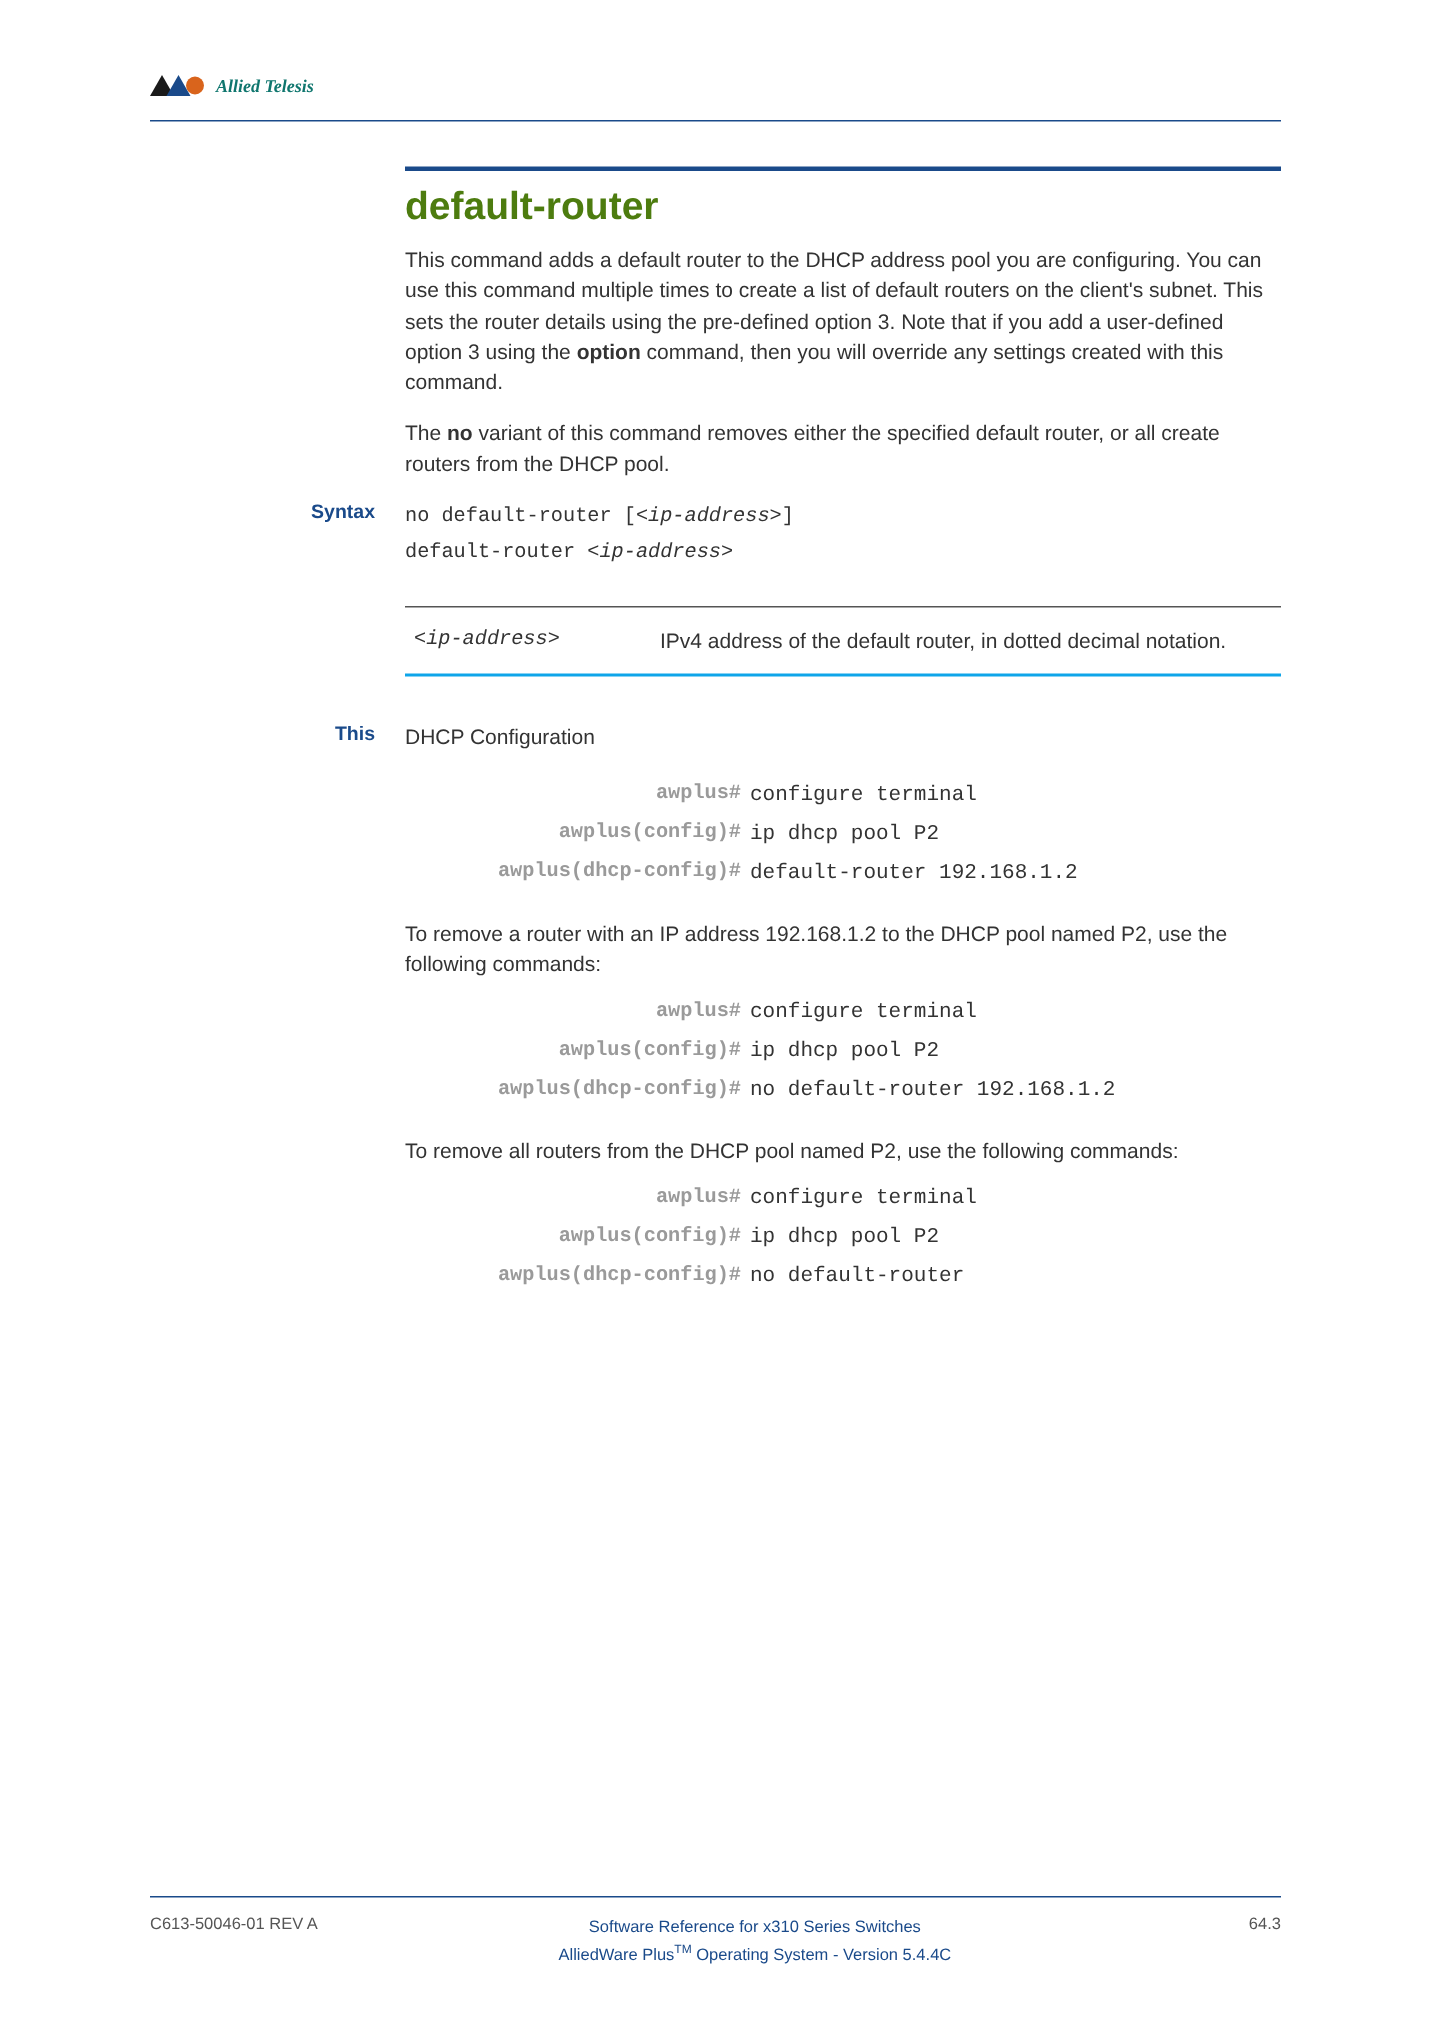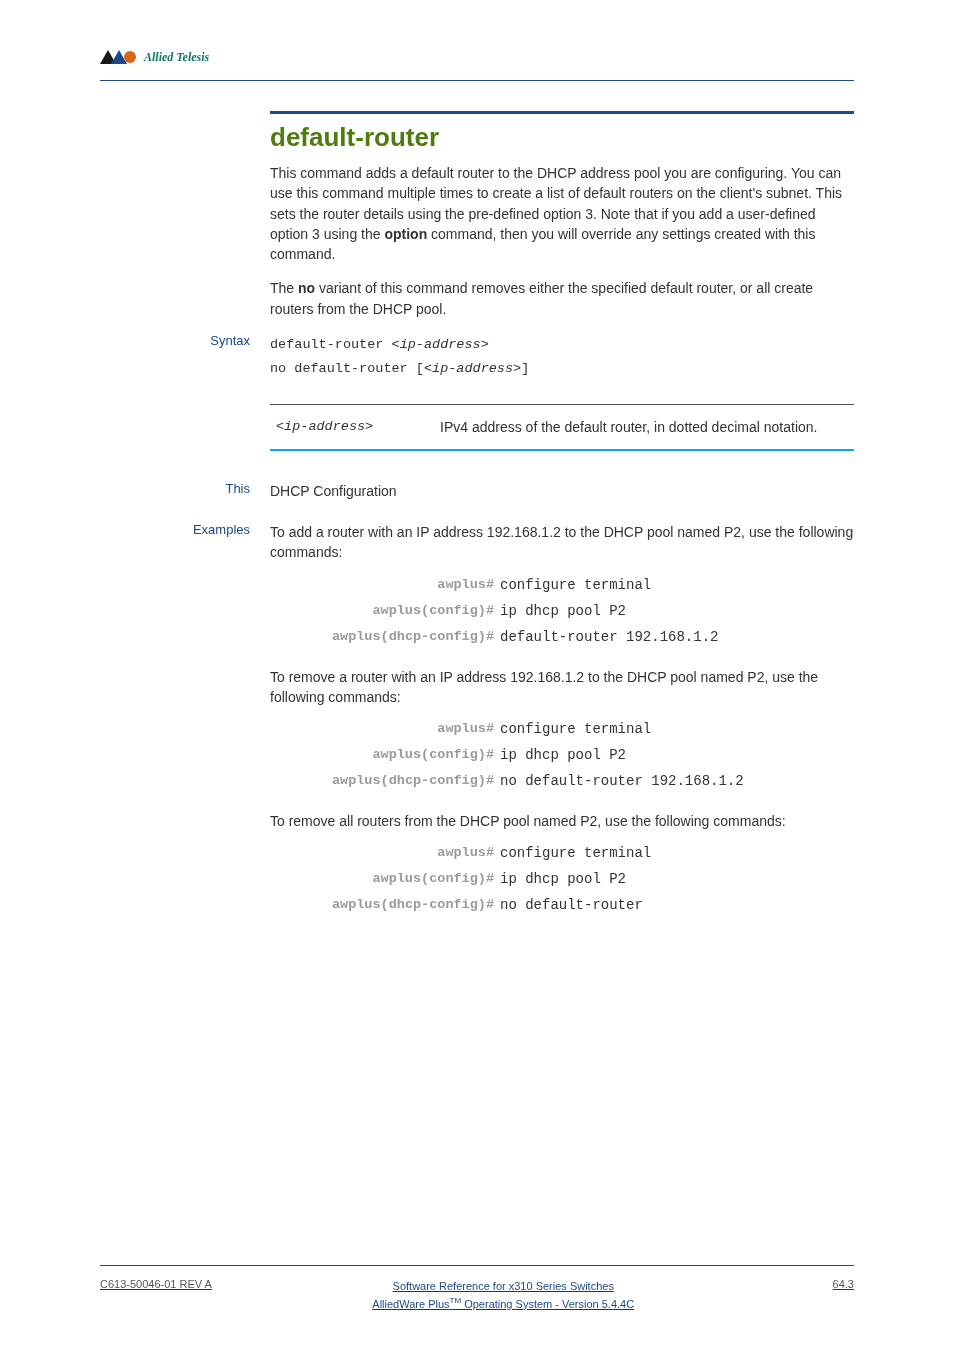--- a/index.html
+++ b/index.html
@@ -56,21 +56,21 @@
     margin-bottom: 14px;
     color: #333;
   }
   .side-label {
     position: absolute;
     left: 0;
     top: 0;
     width: 160px;
     text-align: right;
     font-size: 13px;
-    font-weight: normal;
+    font-weight: bold;
     color: #1a4a8a;
     padding-right: 10px;
   }
   .row-block {
     position: relative;
     margin-bottom: 12px;
   }
   .row-block .inner {
     margin-left: 170px;
   }
@@ -124,21 +124,20 @@
   .cmd-text {
     font-family: "Courier New", monospace;
     font-size: 14px;
     color: #333;
   }
   .footer {
     position: absolute;
     bottom: 38px;
     left: 100px;
     right: 100px;
-    text-decoration: underline;
   }
   .foot-rule {
     border: none;
     border-top: 1px solid #1a4a8a;
     margin-bottom: 12px;
   }
   .foot-row {
     display: flex;
     justify-content: space-between;
     align-items: flex-start;
@@ -178,48 +177,42 @@
     </p>
     <p class="body">
       <span>The </span><span class="bold">no</span><span> variant of this command removes either the specified default router, or all create routers from the DHCP pool.</span>
     </p>
   </div>
 
   <div class="row-block">
     <div class="side-label">Syntax</div>
     <div class="inner">
       <div class="mono-line">
-        <span>default-router &lt;</span><span class="italic">ip-address</span><span>&gt;</span>
+        <span>no default-router [&lt;</span><span class="italic">ip-address</span><span>&gt;]</span>
       </div>
       <div class="mono-line">
-        <span>no default-router [&lt;</span><span class="italic">ip-address</span><span>&gt;]</span>
+        <span>default-router &lt;</span><span class="italic">ip-address</span><span>&gt;</span>
       </div>
     </div>
   </div>
 
   <div class="param-table">
     <div class="param-row">
       <div class="param-name">&lt;ip-address&gt;</div>
       <div class="param-desc">IPv4 address of the default router, in dotted decimal notation.</div>
     </div>
   </div>
 
   <div class="row-block">
     <div class="side-label">This</div>
     <div class="inner">
       <p class="body" style="margin-bottom:21px;">DHCP Configuration</p>
     </div>
   </div>
 
-  <div class="row-block">
-    <div class="side-label">Examples</div>
-    <div class="inner">
-      <p class="body">To add a router with an IP address 192.168.1.2 to the DHCP pool named P2, use the following commands:</p>
-    </div>
-  </div>
 
   <div class="cmd-examples">
     <div class="cmd-line">
       <div class="cmd-prompt">awplus#</div>
       <div class="cmd-text">configure terminal</div>
     </div>
     <div class="cmd-line">
       <div class="cmd-prompt">awplus(config)#</div>
       <div class="cmd-text">ip dhcp pool P2</div>
     </div>

